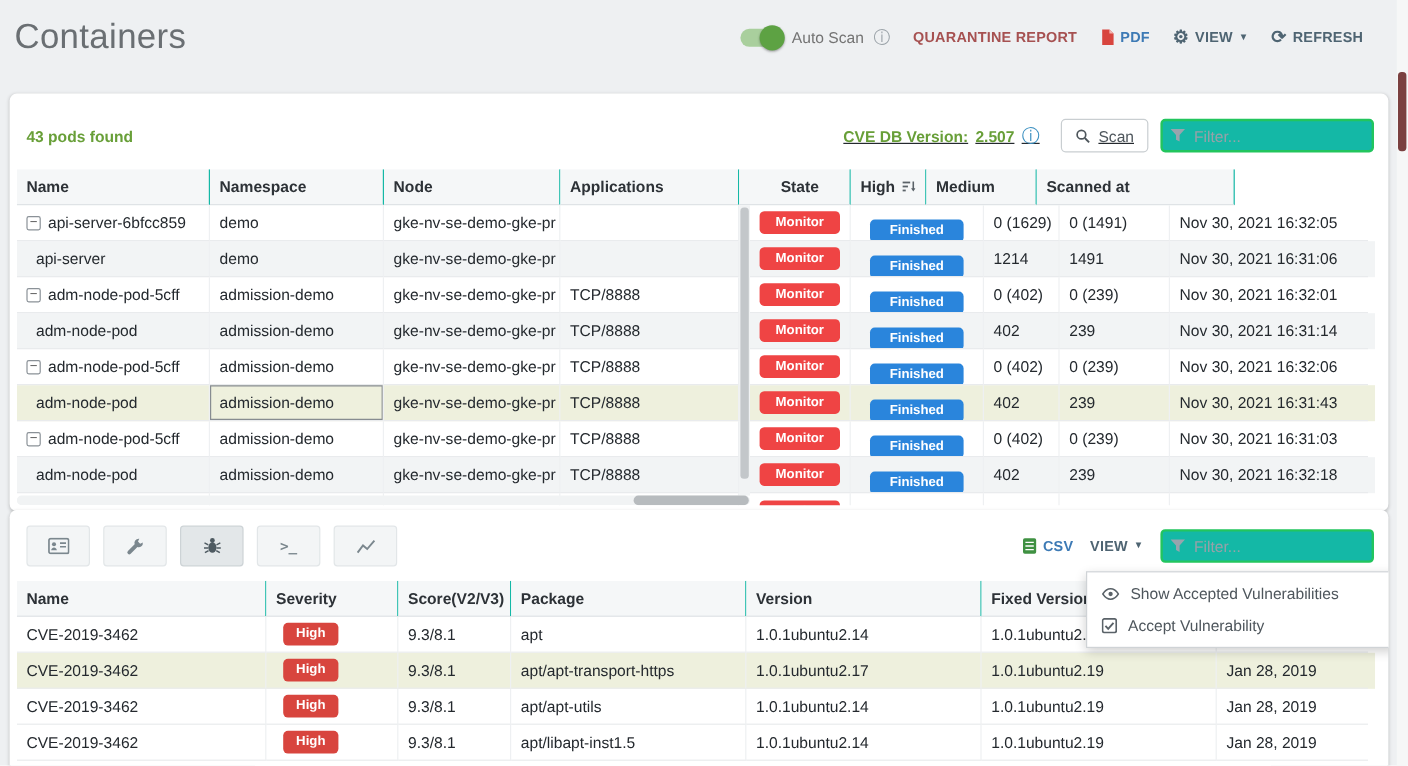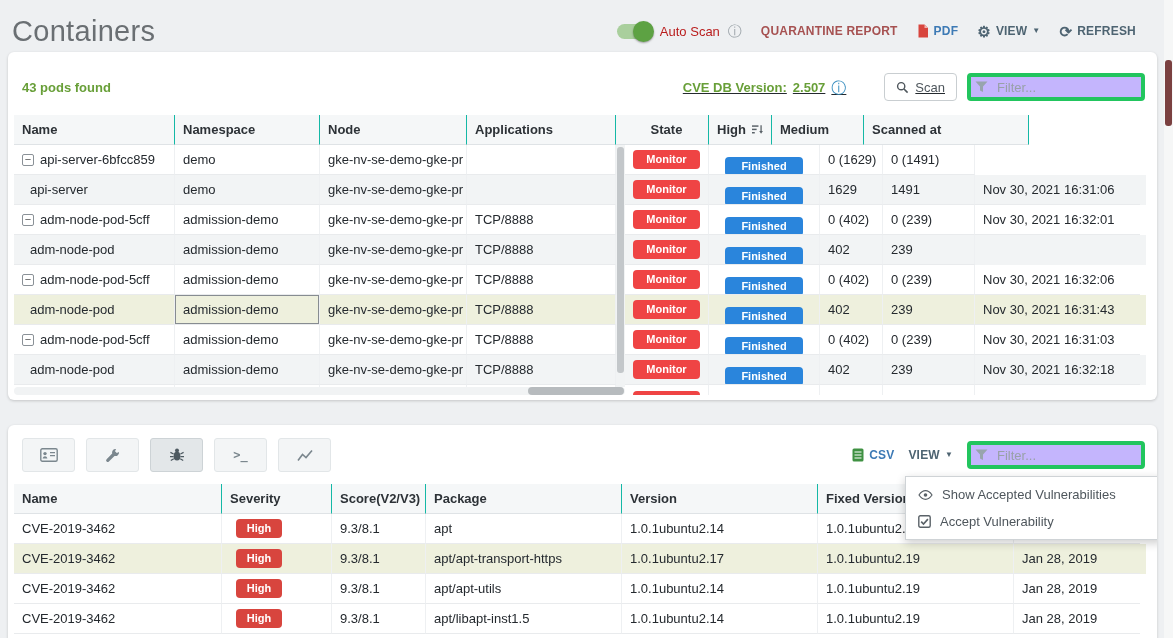--- a/index.html
+++ b/index.html
@@ -12,43 +12,43 @@
     color:#24292e;
   }
   
   .topbar{position:absolute;top:0;left:0;width:1160px;height:62px;display:flex;align-items:center;padding:0 24px 0 12px;}
   .page-title{font-size:29px;font-weight:400;color:#6a6f73;letter-spacing:.3px;}
   .top-controls{margin-left:auto;display:flex;align-items:center;gap:19px;}
   .autoscan{display:flex;align-items:center;gap:8px;}
   .toggle{width:35px;height:15px;border-radius:8px;background:#a9cf9d;position:relative;display:inline-block;cursor:pointer;}
   .toggle .knob{position:absolute;left:-2px;top:-3px;width:21px;height:21px;border-radius:50%;background:#5da243;box-shadow:0 1px 2px rgba(0,0,0,.35);}
   .toggle.on .knob{left:auto;right:-2px;}
-  .autoscan-label{font-size:13px;color:#b91c1c;}
+  .autoscan-label{font-size:13px;color:#737373;}
   .info-glyph{font-size:14px;color:#9aa2a8;line-height:1;cursor:pointer;}
   .linkbtn{display:flex;align-items:center;gap:5px;background:none;border:none;font-family:inherit;font-size:12px;font-weight:700;letter-spacing:.2px;color:#4e6472;cursor:pointer;}
   .linkbtn.quarantine{color:#a65151;}
   .linkbtn.pdf span{color:#3d7ab5;}
   .linkbtn.csv span{color:#3d7ab5;}
   .gear-glyph{font-size:15px;color:#4e6472;line-height:1;}
   .caret{font-size:8px;line-height:1;color:#4e6472;}
   .refresh-glyph{font-size:15px;font-weight:700;line-height:1;color:#4e6472;}
   
   .card{position:absolute;left:8px;width:1149px;background:#fff;border-radius:6px;box-shadow:0 1px 3px rgba(0,0,0,.18);}
-  .card1{top:52px;height:348px;overflow:hidden;}
+  .card1{top:78px;height:348px;overflow:hidden;}
   .card2{top:425px;height:300px;overflow:hidden;}
   .panel-hdr{position:absolute;top:20px;left:14px;right:12px;height:30px;display:flex;align-items:center;}
   .pods-found{font-size:13px;font-weight:700;color:#689f38;}
   .hdr-right{margin-left:auto;display:flex;align-items:center;gap:10px;text-decoration:underline;}
   .cve-group{display:flex;align-items:center;gap:6px;margin-right:8px;}
   .cve-label,.cve-value{font-size:13px;font-weight:700;color:#689f38;}
   .info-blue{font-size:15px;color:#3a8fc0;line-height:1;cursor:pointer;}
-  .btn{display:flex;align-items:center;gap:6px;height:28px;padding:0 11px;background:#fff;border:1px solid #c9ced1;border-radius:4px;font-family:inherit;font-size:13px;color:#4e565c;cursor:pointer;margin-left:20px;}
+  .btn{display:flex;align-items:center;gap:6px;height:28px;padding:0 11px;background:#fff;border:1px solid #c9ced1;border-radius:4px;font-family:inherit;font-size:13px;color:#4e565c;cursor:pointer;}
   .filter-box{position:relative;width:178px;height:28px;}
   .filter-box svg{position:absolute;left:8px;top:8px;}
-  .filter-input{width:100%;height:100%;border:4px solid #22c55e;border-radius:4px;padding:0 8px 0 26px;font-family:inherit;font-size:13px;color:#444;background:#c4b5fd;}
+  .filter-input{width:100%;height:100%;border:2px solid #22c55e;border-radius:4px;padding:0 8px 0 26px;font-family:inherit;font-size:13px;color:#444;background:#14b8a6;}
   .filter-input::placeholder{color:#98a1a8;}
   
   .ttable{position:absolute;left:6px;width:1132px;overflow:hidden;}
   .pods-table{top:63px;height:280px;}
   .vuln-table{top:59px;height:241px;}
   .trow{display:flex;height:30px;}
   .cell{padding:0 8px;font-size:13px;color:#24292e;display:flex;align-items:center;white-space:nowrap;overflow:hidden;border-bottom:1px solid #e9ebed;border-right:1px solid #eef0f2;}
   .cell.h{font-weight:700;background:#f5f7f8;color:#2d3237;border-bottom:1px solid #dfe3e6;border-right:1px solid #14b8a6;gap:6px;}
   .tbody .trow:nth-child(even){background:#f2f4f5;}
   .vuln-body .trow:nth-child(even){background:#fff;}
@@ -182,40 +182,41 @@
     <div class="cell c-apps capps"></div>
     <div class="cell c-sp"></div>
     <div class="cell c-state">
             <span class="badge b-state state-badge">Monitor</span>
           </div>
     <div class="cell c-scan">
             <span class="badge b-scan scan-badge">Finished</span>
           </div>
     <div class="cell c-high chigh">0 (1629)</div>
     <div class="cell c-med cmed">0 (1491)</div>
+    <div class="cell c-at cat">Nov 30, 2021 16:32:05</div>
   </div>
 
   <div class="trow child">
     <div class="cell c-name">
 
       <span class="cn">api-server</span>
     </div>
     <div class="cell c-ns cns">
             <span class="cns-t">demo</span>
           </div>
     <div class="cell c-node cnode">gke-nv-se-demo-gke-pr</div>
     <div class="cell c-apps capps"></div>
     <div class="cell c-sp"></div>
     <div class="cell c-state">
             <span class="badge b-state state-badge">Monitor</span>
           </div>
     <div class="cell c-scan">
             <span class="badge b-scan scan-badge">Finished</span>
           </div>
-    <div class="cell c-high chigh">1629</div>
+    <div class="cell c-high chigh">1214</div>
     <div class="cell c-med cmed">1491</div>
     <div class="cell c-at cat">Nov 30, 2021 16:31:06</div>
   </div>
 
   <div class="trow">
     <div class="cell c-name">
       <span class="expander">−</span>
       <span class="cn">adm-node-pod-5cff</span>
     </div>
     <div class="cell c-ns cns">
@@ -247,20 +248,21 @@
     <div class="cell c-apps capps">TCP/8888</div>
     <div class="cell c-sp"></div>
     <div class="cell c-state">
             <span class="badge b-state state-badge">Monitor</span>
           </div>
     <div class="cell c-scan">
             <span class="badge b-scan scan-badge">Finished</span>
           </div>
     <div class="cell c-high chigh">402</div>
     <div class="cell c-med cmed">239</div>
+    <div class="cell c-at cat">Nov 30, 2021 16:31:14</div>
   </div>
 
   <div class="trow">
     <div class="cell c-name">
       <span class="expander">−</span>
       <span class="cn">adm-node-pod-5cff</span>
     </div>
     <div class="cell c-ns cns">
             <span class="cns-t">admission-demo</span>
           </div>

